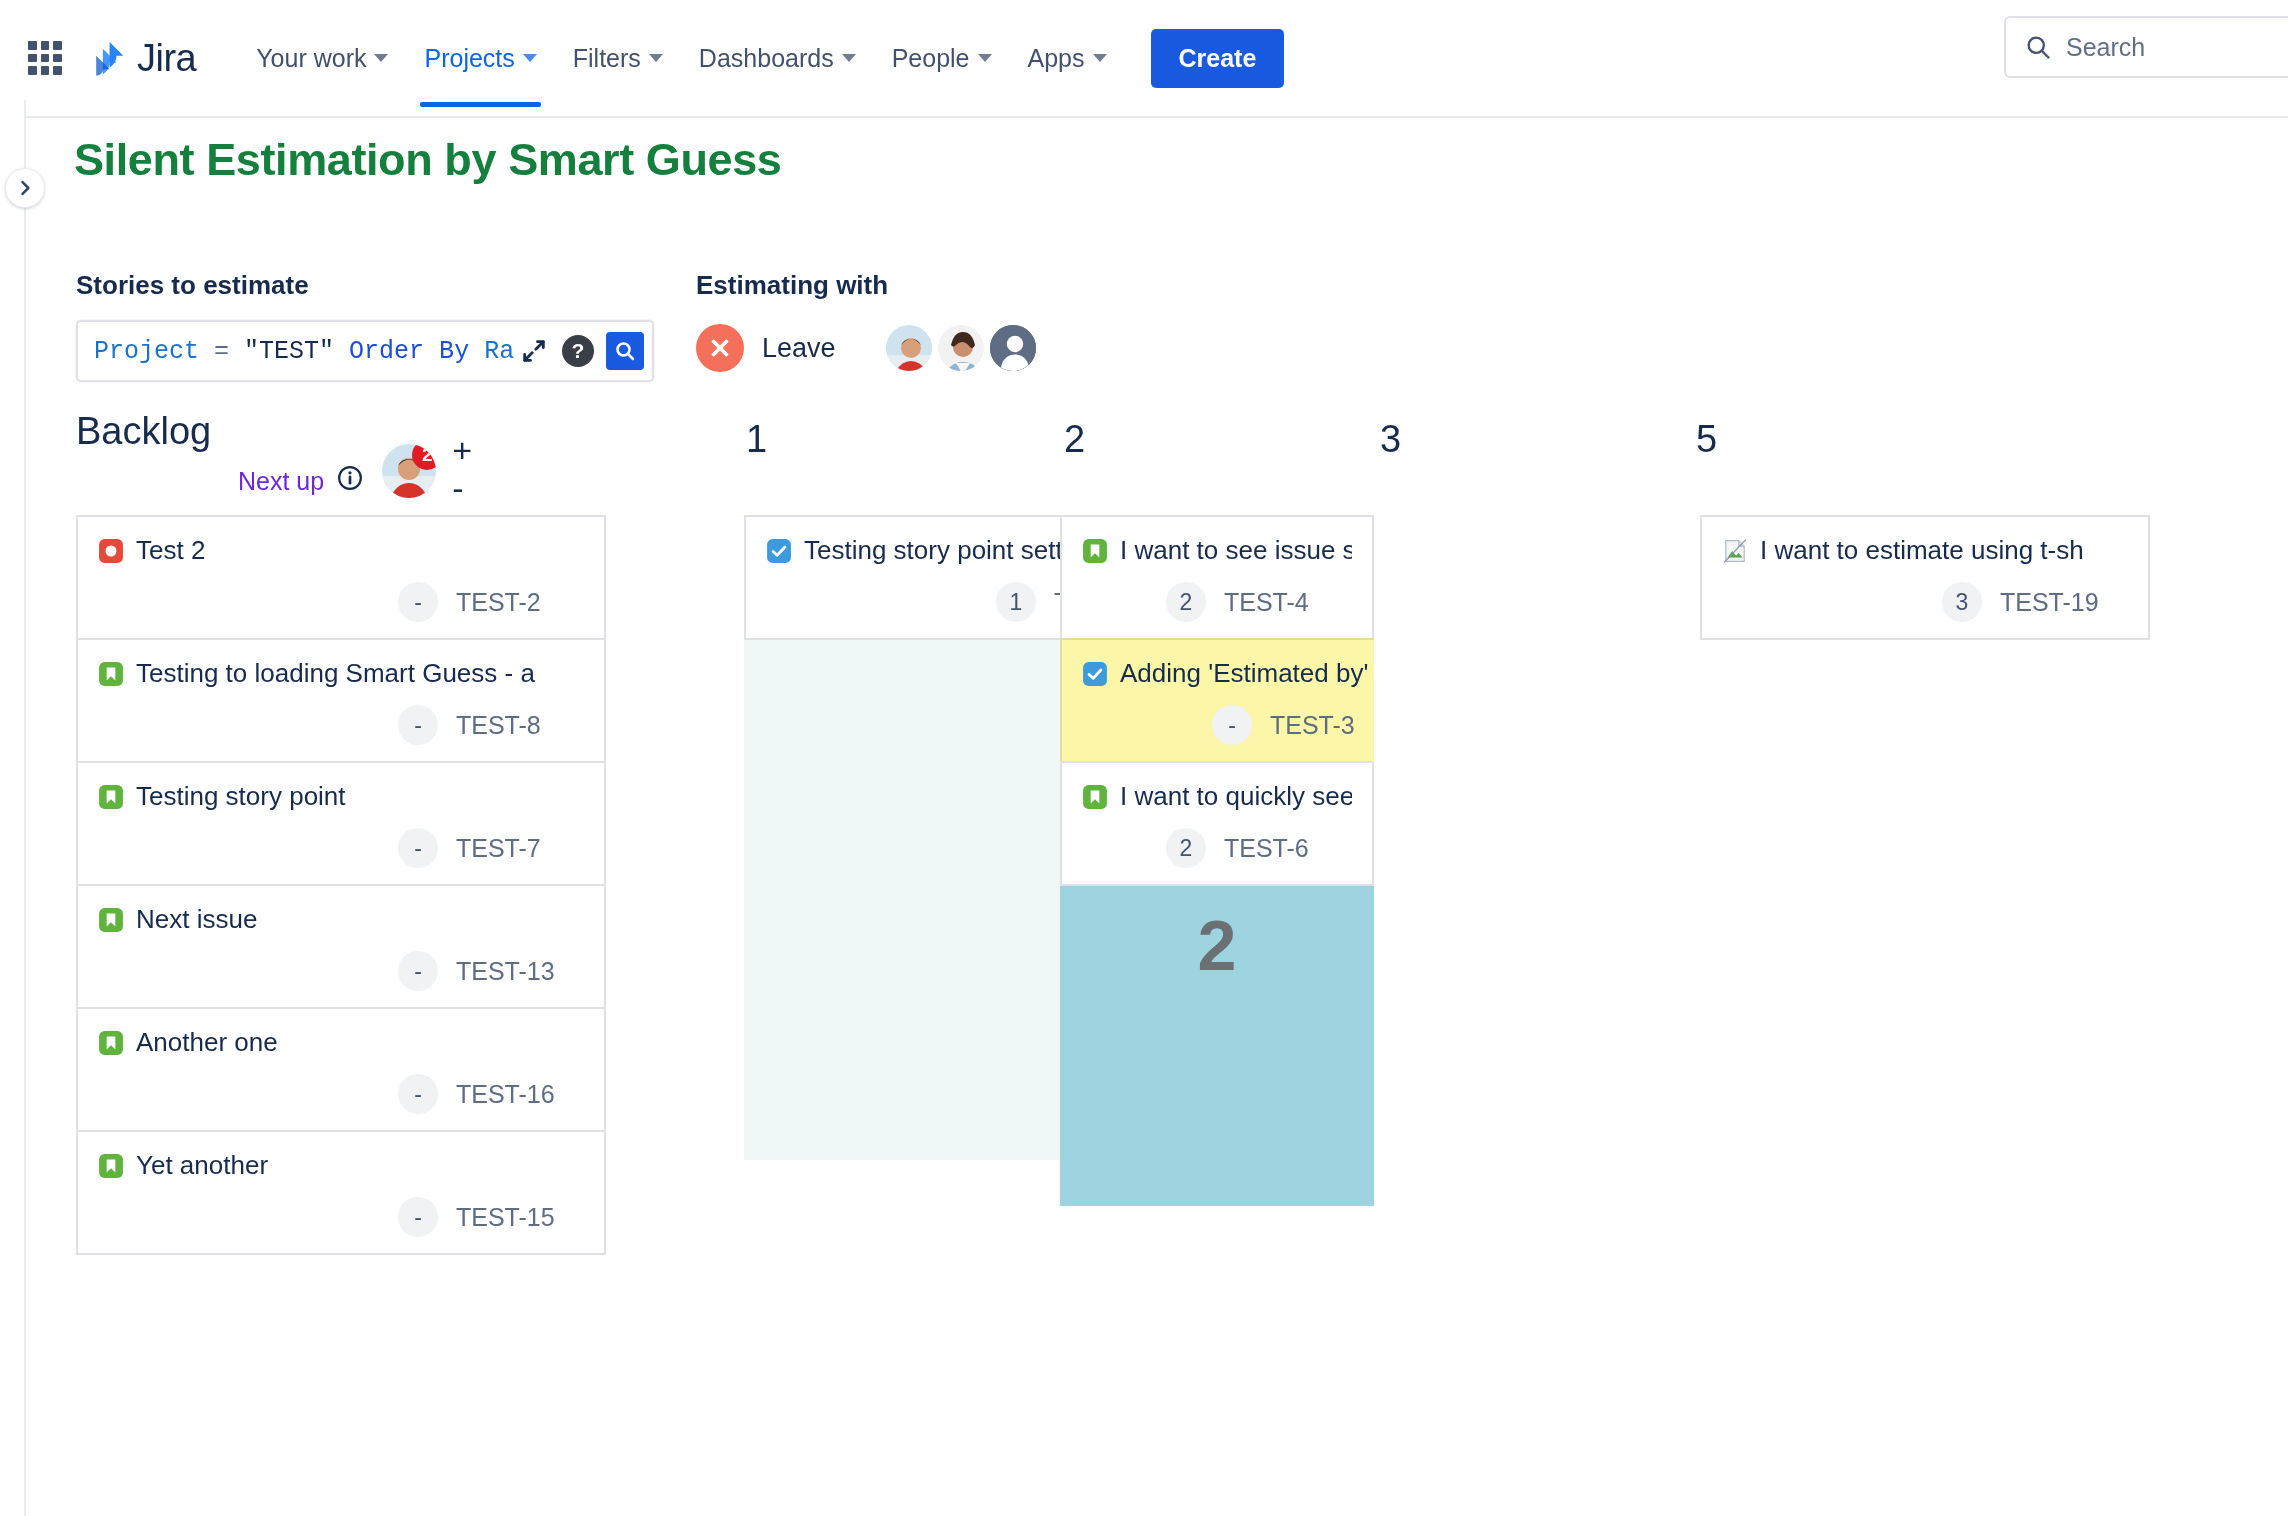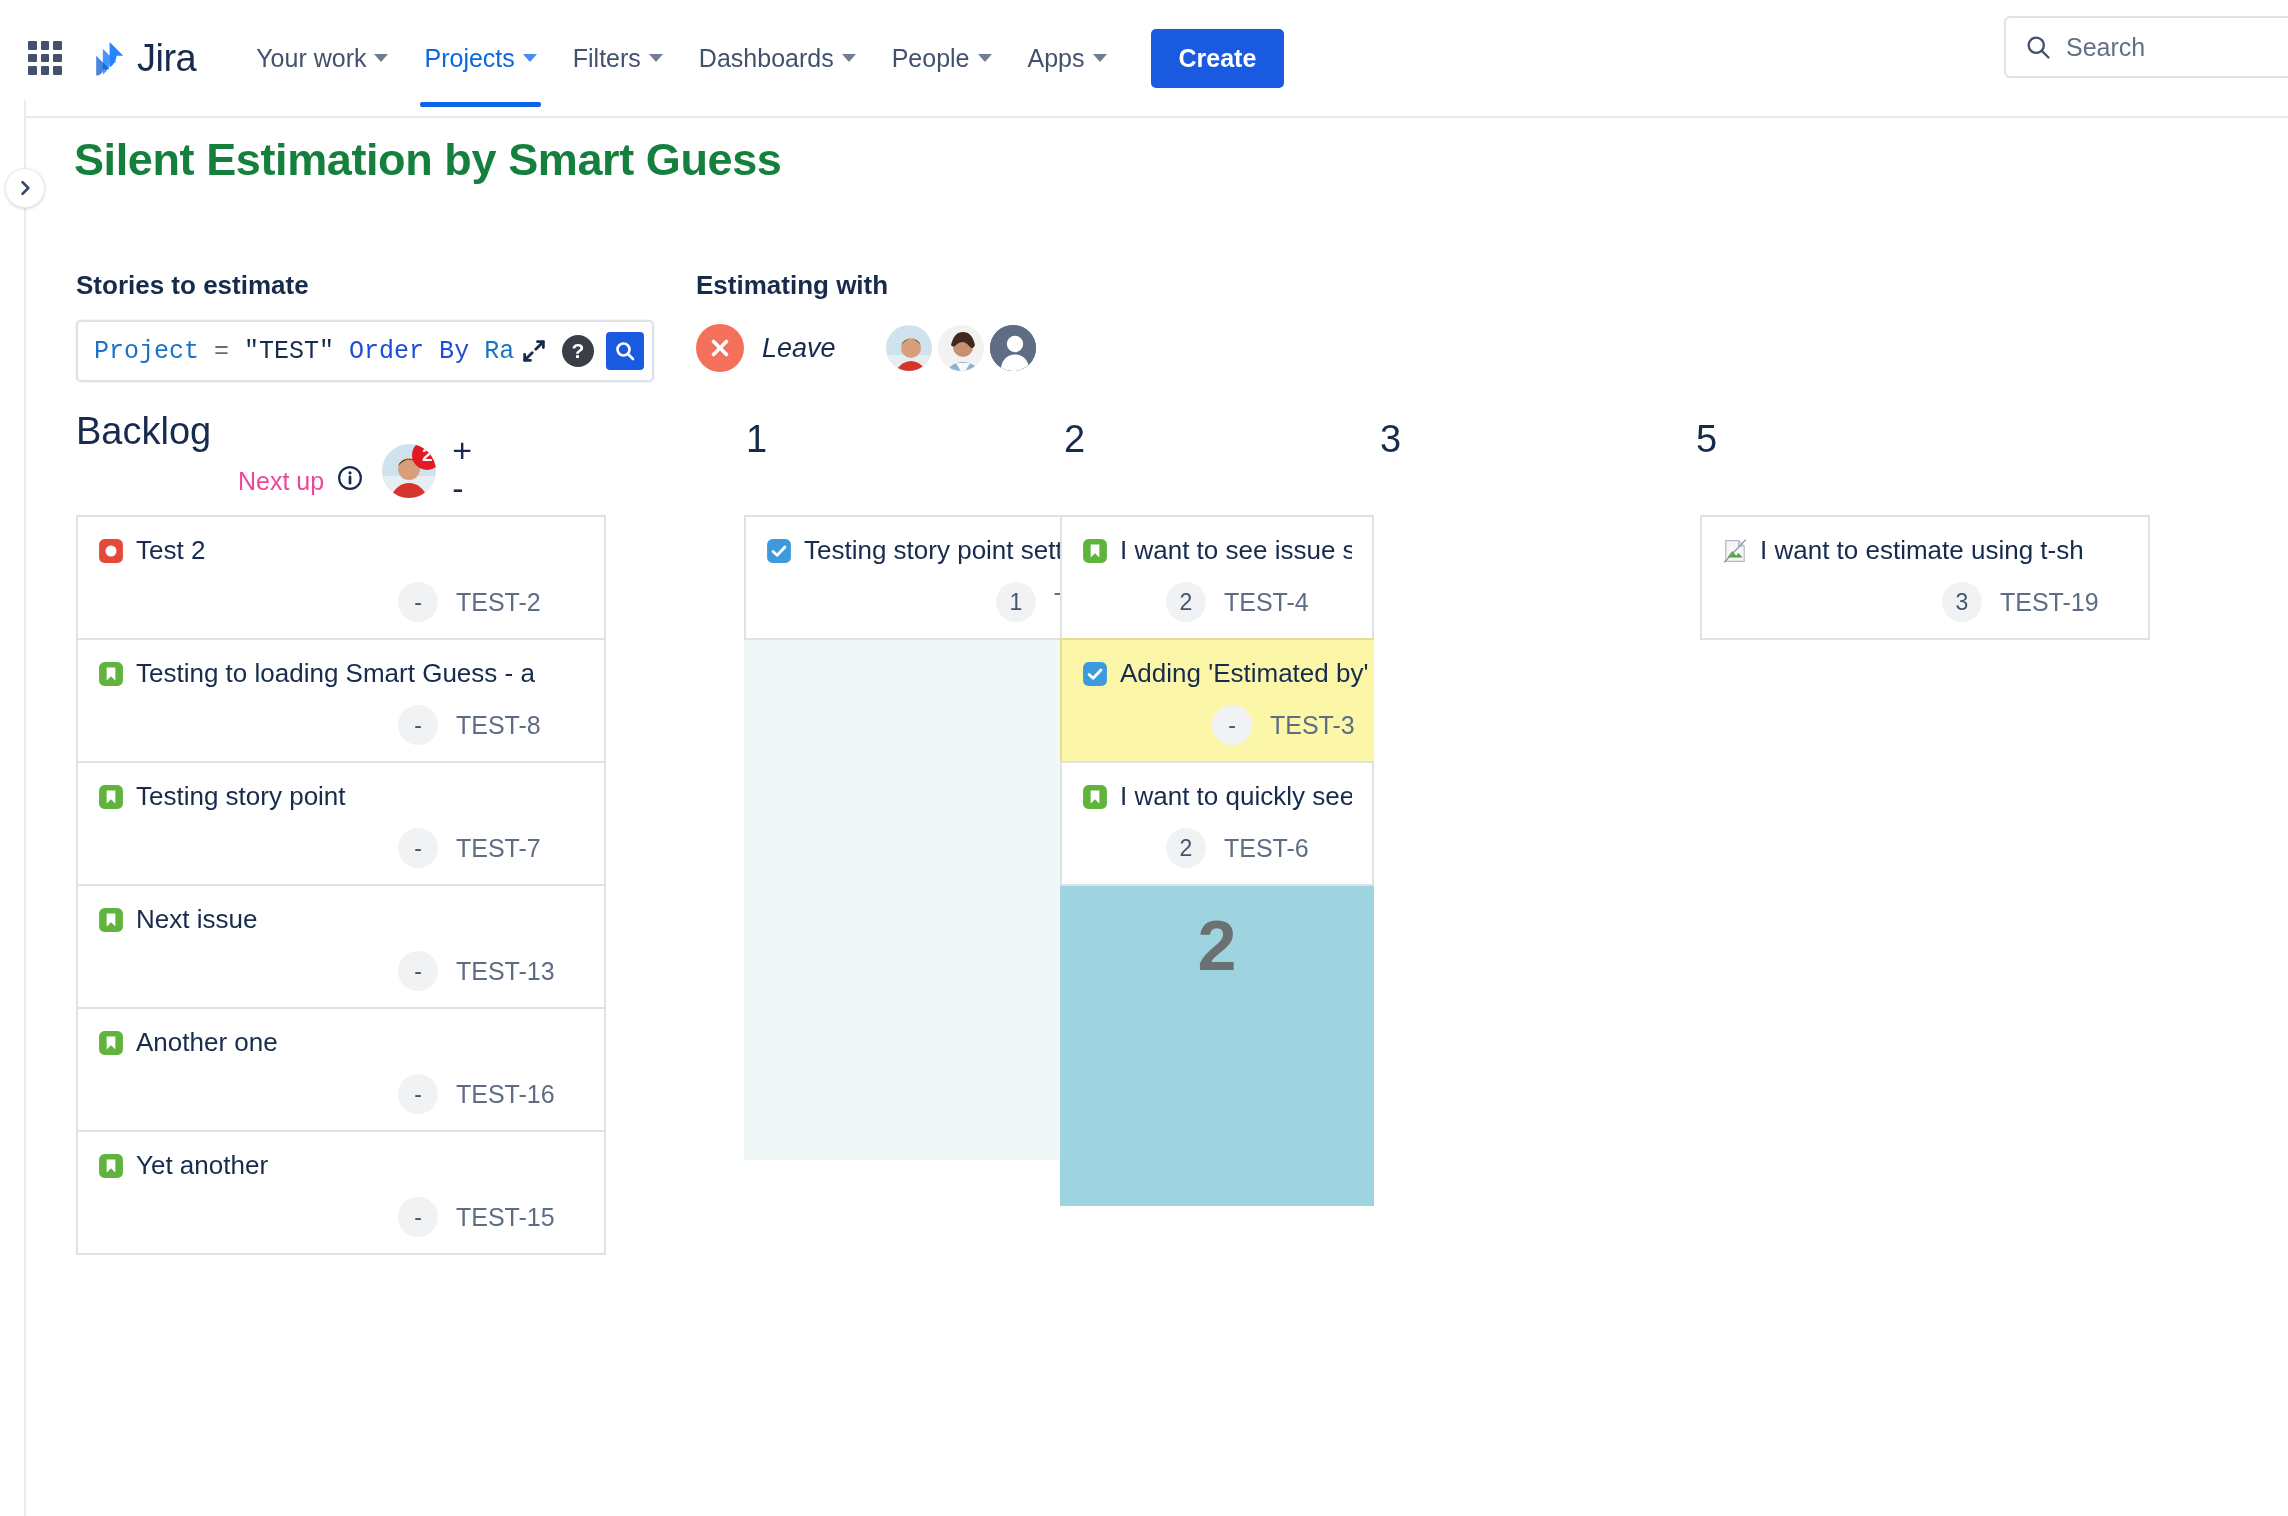--- a/index.html
+++ b/index.html
@@ -134,40 +134,40 @@
     cursor:pointer;
   }
 
   .estimating-block { position:absolute; left: 668px; top: 170px; }
   .est-row { margin-top: 22px; display:flex; align-items:center; }
   .leave-btn { display:flex; align-items:center; cursor:pointer; }
   .leave-circle {
     width: 48px; height: 48px; border-radius:50%;
     background:#f4705a; display:flex; align-items:center; justify-content:center;
   }
-  .leave-label { font-size: 27px; color:#172b4d; margin-left: 18px; font-style: italic; }
+  .leave-label { font-size: 27px; color:#172b4d; margin-left: 18px; }
   .avatars { display:flex; align-items:center; margin-left: 48px; }
   .avatar {
     width: 50px; height: 50px; border-radius: 50%;
     margin-right: 2px; overflow:hidden; position:relative;
     cursor:pointer; border: 2px solid #fff;
   }
   .av-generic { background:#5e6c84; }
 
   
   .board-head { position:absolute; left: 0; top: 300px; width: 2260px; height: 120px; }
   .backlog-title {
     position:absolute; left: 48px; top: 10px;
     font-size: 38px; color: #172b4d;
   }
   .nextup-group {
     position:absolute; left: 210px; top: 36px;
     display:flex; align-items:flex-end;
   }
-  .nextup-label { font-size: 25px; color:#ec4899; margin-right: 12px; padding-bottom: 4px;}
+  .nextup-label { font-size: 25px; color:#6d28d9; margin-right: 12px; padding-bottom: 4px;}
   .info-ic { margin-right: 18px; padding-bottom: 4px; cursor:pointer; }
   .nextup-avatar {
     width: 54px; height: 54px; border-radius:50%;
     overflow:hidden; position:relative; margin-bottom: 2px; cursor:pointer;
   }
   .nextup-badge {
     position:absolute; top: -4px; right: -6px;
     width: 30px; height: 30px; border-radius:50%;
     background:#e01b24; color:#fff; font-size: 19px; font-weight:bold;
     display:flex; align-items:center; justify-content:center;

